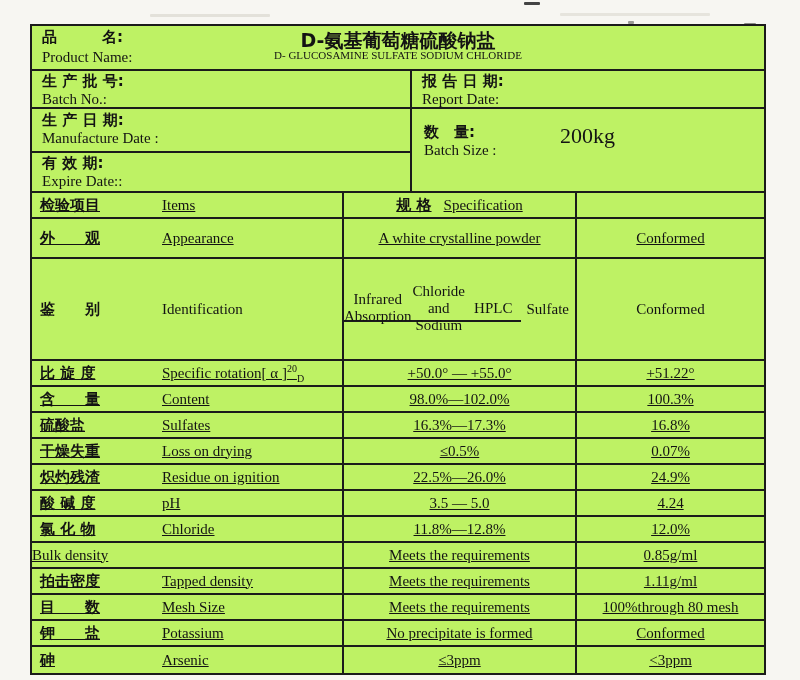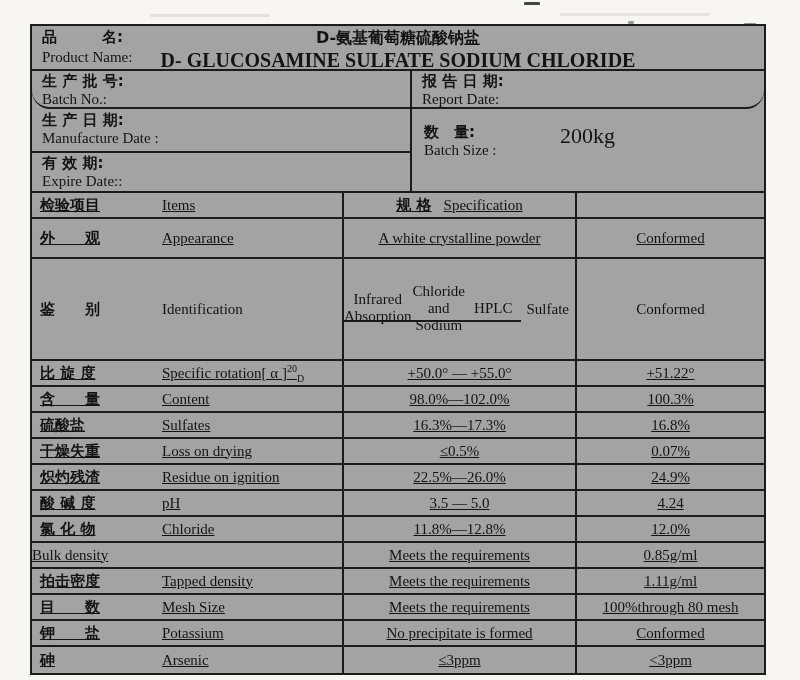--- a/index.html
+++ b/index.html
@@ -11,39 +11,39 @@
     color: #131313;
     position: relative;
     overflow: hidden;
   }
   .speck { position: absolute; border-radius: 1px; }
 
   .cert {
     position: absolute; left: 30px; top: 24px;
     width: 736px;
     border: 2px solid #1b1b1b;
-    background: #a3a3a3;
+    background: #bef264;
   }
   .pre { white-space: pre; }
   .cn {
     font-family: "DejaVu Sans", sans-serif;
     font-weight: bold;
     font-size: 15px;
   }
   .en { font-size: 15px; }
 
   
   .row-a { height: 45px; border-bottom: 2px solid #1b1b1b; }
   .row-a .line { position: relative; height: 21px; }
   .row-a .label { position: absolute; left: 10px; top: 2px; }
   .row-a .val { width: 100%; text-align: center; padding-top: 2px; }
-  .title-cn { font-size: 16px; }
-  .title-en { font-size: 20px; font-weight: bold; }
-
-  .row-b { height: 38px; border-bottom: 2px solid #1b1b1b; display: flex; border-radius: 18px; }
+  .title-cn { font-size: 19px; }
+  .title-en { font-size: 11px; font-weight: normal; }
+
+  .row-b { height: 38px; border-bottom: 2px solid #1b1b1b; display: flex; }
   .row-b .cell-l { width: 380px; border-right: 2px solid #1b1b1b; padding: 1px 0 0 10px; }
   .row-b .cell-r { flex: 1; padding: 1px 0 0 10px; }
   .two-line span { display: block; line-height: 18px; }
 
   .row-cd { height: 84px; border-bottom: 2px solid #1b1b1b; display: flex; }
   .row-cd .left { width: 380px; border-right: 2px solid #1b1b1b; }
   .row-cd .cell-c { height: 44px; border-bottom: 2px solid #1b1b1b; padding: 2px 0 0 10px; }
   .row-cd .cell-d { height: 38px; padding: 1px 0 0 10px; }
   .row-cd .qty { flex: 1; position: relative; padding: 14px 0 0 12px; }
   .qty-value { position: absolute; left: 148px; top: 18px; font-size: 22px; }

